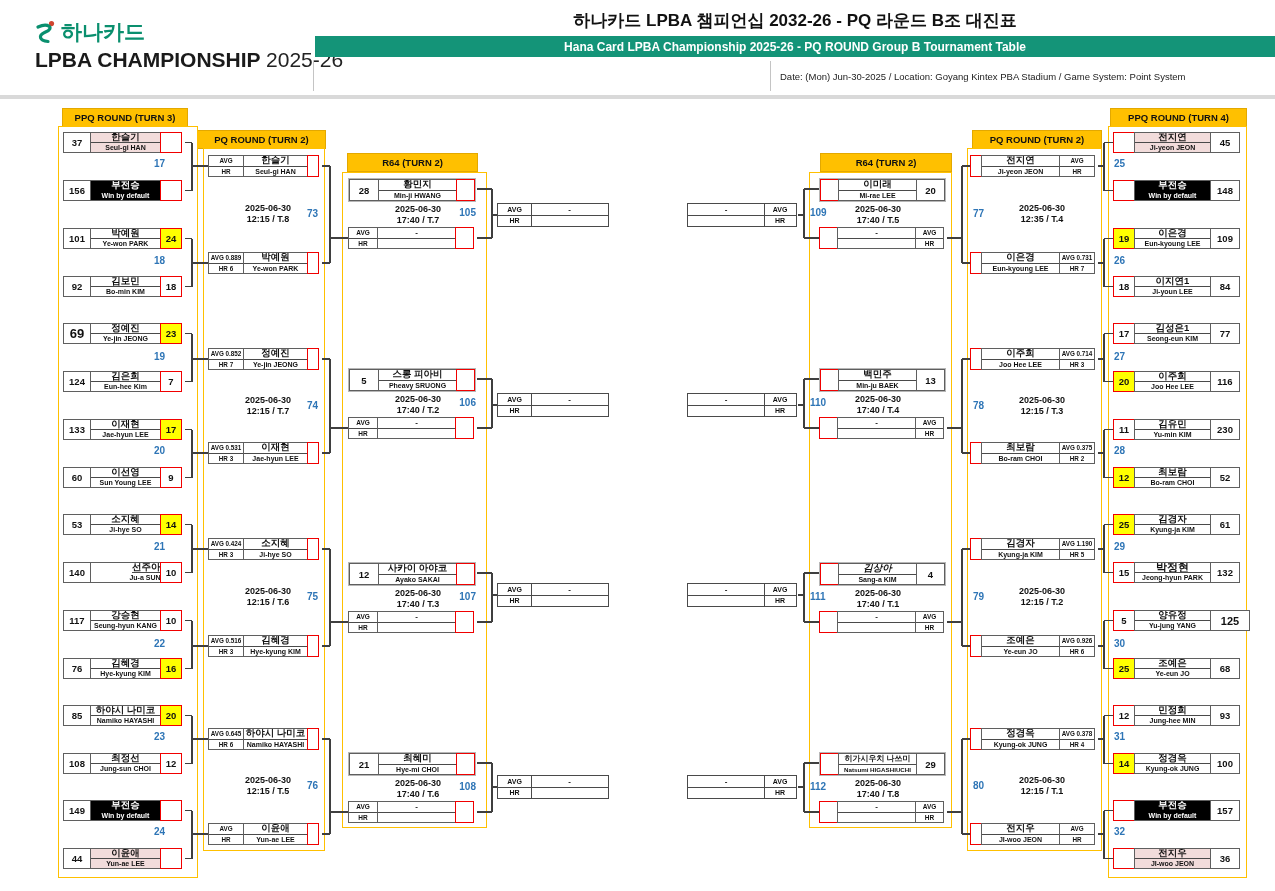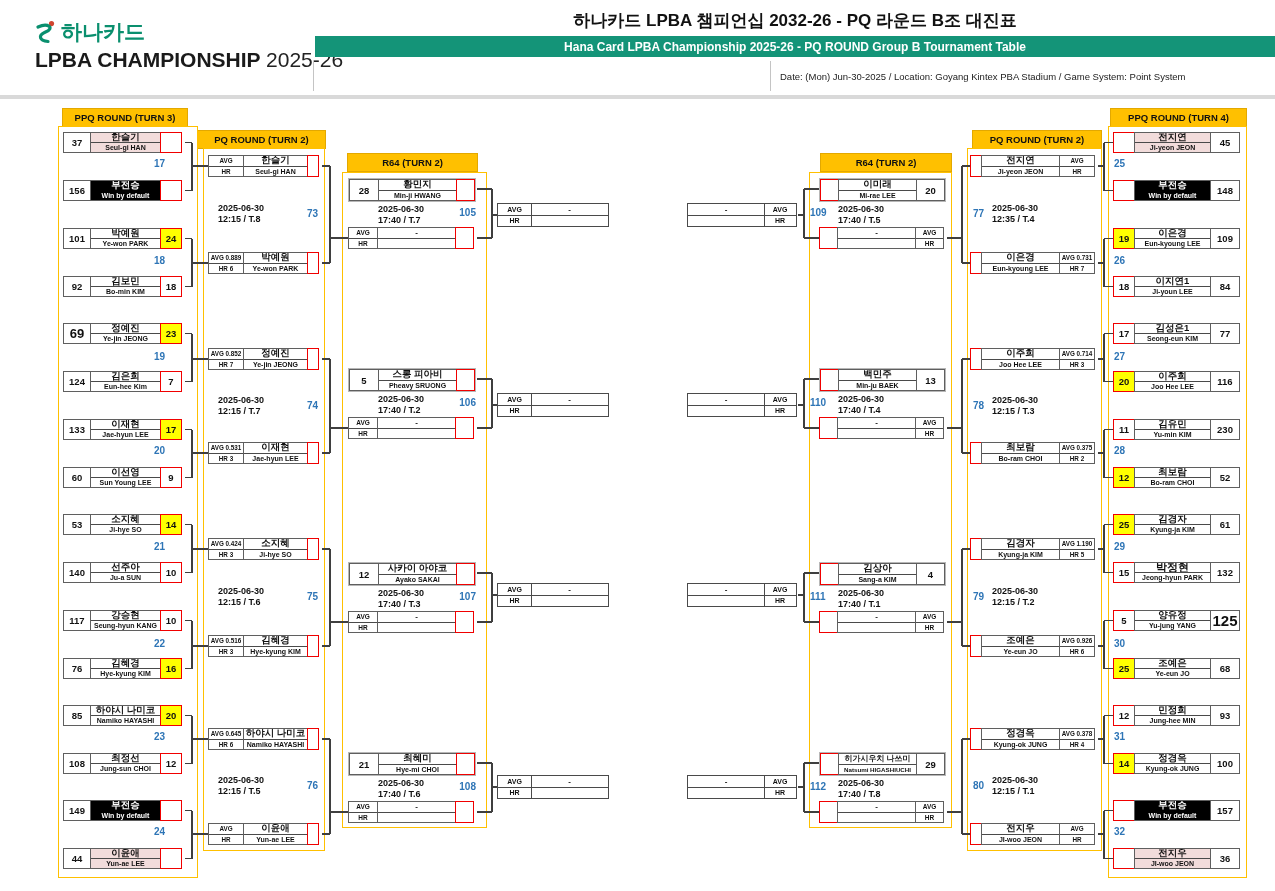--- a/index.html
+++ b/index.html
@@ -17,21 +17,21 @@
   .vdiv{width:1px;background:#c4c4c4;}
   .gray-rule{left:0;top:95px;width:1275px;height:4px;background:#d9d9d9;}
   
   .hd{background:#ffc000;border:1px solid #e3a800;display:flex;align-items:center;justify-content:center;
       font-size:9.5px;font-weight:800;color:#111;}
   .outer{border:1.8px solid #ffc000;box-sizing:border-box;}
   .cell{box-sizing:border-box;display:flex;align-items:center;justify-content:center;background:#fff;white-space:nowrap;overflow:hidden;}
   .col{box-sizing:border-box;display:flex;flex-direction:column;background:#fff;white-space:nowrap;}
   .col>div{flex:1;display:flex;align-items:center;justify-content:center;overflow:hidden;white-space:nowrap;}
   .bnum{position:absolute;color:#2e75b6;font-size:10px;font-weight:700;}
-  .dateblk{position:absolute;font-size:9px;font-weight:600;line-height:10.5px;color:#111;}
+  .dateblk{position:absolute;text-align:center;font-size:9px;font-weight:600;line-height:10.5px;color:#111;}
 </style>
 </head>
 <body>
 
 <div id="stage">
 
   <div class="abs" style="left:35px;top:18px;">
     <div class="logo-row1">
       <span style="display:inline-flex;">
         <svg width="22" height="24" viewBox="0 0 22 24">
@@ -159,21 +159,21 @@
       <div style="position: absolute; left: 63px; top: 514px; height: 21px; display: flex;">
         <div class="cell" style="width: 28px; border: 1.5px solid rgb(95, 95, 95); font-size: 9.5px; font-weight: 600;">53</div>
         <div class="col" style="width: 72px; margin-left: -1.5px; border: 1.5px solid rgb(95, 95, 95);">
           <div style="font-size: 9.5px; font-weight: 600; border-bottom: 1px solid rgb(74, 74, 74);">소지혜</div>
           <div style="font-size: 7px; font-weight: 700;">Ji-hye SO</div>
         </div>
         <div class="cell" style="width: 22px; margin-left: -1.5px; border: 1.5px solid rgb(240, 0, 0); font-size: 9.5px; font-weight: 700; background: rgb(255, 255, 0);">14</div>
       </div>
       <div style="position: absolute; left: 63px; top: 562px; height: 21px; display: flex;">
         <div class="cell" style="width: 28px; border: 1.5px solid rgb(95, 95, 95); font-size: 9.5px; font-weight: 600;">140</div>
-        <div class="col" style="width: 72px; margin-left: -1.5px; border: 1.5px solid rgb(95, 95, 95);">
+        <div class="col" style="width: 72px; margin-left: -1.5px; border: 1.5px solid rgb(95, 95, 95); align-items: flex-end;">
           <div style="font-size: 9.5px; font-weight: 600; border-bottom: 1px solid rgb(74, 74, 74);">선주아</div>
           <div style="font-size: 7px; font-weight: 700;">Ju-a SUN</div>
         </div>
         <div class="cell" style="width: 22px; margin-left: -1.5px; border: 1.5px solid rgb(240, 0, 0); font-size: 9.5px; font-weight: 700;">10</div>
       </div>
       <div style="position: absolute; left: 185px; top: 523.75px; width: 7px; height: 1.5px; background: rgb(63, 63, 63);"></div>
       <div style="position: absolute; left: 185px; top: 571.75px; width: 7px; height: 1.5px; background: rgb(63, 63, 63);"></div>
       <div style="position: absolute; left: 191.25px; top: 524.5px; width: 1.5px; height: 48px; background: rgb(63, 63, 63);"></div>
       <div style="position: absolute; left: 192px; top: 548.25px; width: 16px; height: 1.5px; background: rgb(63, 63, 63);"></div>
       <div class="bnum" style="position: absolute; left: 127px; top: 541px; width: 38px; text-align: right;">21</div>
@@ -344,21 +344,21 @@
       <div style="position: absolute; left: 1104px; top: 571.75px; width: 9px; height: 1.5px; background: rgb(63, 63, 63);"></div>
       <div style="position: absolute; left: 1103.25px; top: 524.5px; width: 1.5px; height: 48px; background: rgb(63, 63, 63);"></div>
       <div style="position: absolute; left: 1098px; top: 548.25px; width: 6px; height: 1.5px; background: rgb(63, 63, 63);"></div>
       <div class="bnum" style="position: absolute; left: 1114px; top: 541px; width: 38px; text-align: left;">29</div>
       <div style="position: absolute; left: 1113px; top: 610px; height: 21px; display: flex;">
         <div class="cell" style="width: 22px; border: 1.5px solid rgb(240, 0, 0); font-size: 9.5px; font-weight: 700;">5</div>
         <div class="col" style="width: 78px; margin-left: -1.5px; border: 1.5px solid rgb(95, 95, 95);">
           <div style="font-size: 9.5px; font-weight: 600; border-bottom: 1px solid rgb(74, 74, 74);">양유정</div>
           <div style="font-size: 7px; font-weight: 700;">Yu-jung YANG</div>
         </div>
-        <div class="cell" style="width: 30px; margin-left: -1.5px; border: 1.5px solid rgb(95, 95, 95); font-size: 15px; font-weight: 600;">125</div>
+        <div class="cell" style="width: 40px; margin-left: -1.5px; border: 1.5px solid rgb(95, 95, 95); font-size: 11px; font-weight: 600;">125</div>
       </div>
       <div style="position: absolute; left: 1113px; top: 658px; height: 21px; display: flex;">
         <div class="cell" style="width: 22px; border: 1.5px solid rgb(240, 0, 0); font-size: 9.5px; font-weight: 700; background: rgb(255, 255, 0);">25</div>
         <div class="col" style="width: 78px; margin-left: -1.5px; border: 1.5px solid rgb(95, 95, 95);">
           <div style="font-size: 9.5px; font-weight: 600; border-bottom: 1px solid rgb(74, 74, 74);">조예은</div>
           <div style="font-size: 7px; font-weight: 700;">Ye-eun JO</div>
         </div>
         <div class="cell" style="width: 30px; margin-left: -1.5px; border: 1.5px solid rgb(95, 95, 95); font-size: 9.5px; font-weight: 600;">68</div>
       </div>
       <div style="position: absolute; left: 1104px; top: 619.75px; width: 9px; height: 1.5px; background: rgb(63, 63, 63);"></div>
@@ -880,21 +880,21 @@
           <div style="font-size: 8px; font-weight: 600;"></div>
         </div>
         <div class="col" style="width: 33px; margin-left: -1.5px; border: 1.5px solid rgb(74, 74, 74);">
           <div style="font-size: 7px; font-weight: 600; border-bottom: 1px solid rgb(74, 74, 74);">AVG</div>
           <div style="font-size: 7px; font-weight: 600;">HR</div>
         </div>
       </div>
       <div style="position: absolute; left: 819px; top: 562px; height: 22px; display: flex; border: 1px solid rgb(183, 183, 183);">
         <div class="cell" style="width: 19px; border: 1.5px solid rgb(240, 0, 0);"></div>
         <div class="col" style="width: 80px; margin-left: -1.5px; border: 1.5px solid rgb(95, 95, 95);">
-          <div style="font-size: 9.5px; font-weight: 600; border-bottom: 1px solid rgb(74, 74, 74);">김상아</div>
+          <div style="font-size: 9.5px; font-weight: 600; border-bottom: 1px solid rgb(74, 74, 74); font-style: italic;">김상아</div>
           <div style="font-size: 7px; font-weight: 700;">Sang-a KIM</div>
         </div>
         <div class="cell" style="width: 29px; margin-left: -1.5px; border: 1.5px solid rgb(95, 95, 95); font-size: 9.5px; font-weight: 600;">4</div>
       </div>
       <div class="dateblk" style="position: absolute; left: 838px; top: 588px; width: 80px;">
         <div style="">2025-06-30</div>
         <div style="">17:40 / T.1</div>
       </div>
       <div style="position: absolute; left: 819px; top: 611px; height: 22px; display: flex;">
         <div class="cell" style="width: 19px; border: 1.5px solid rgb(240, 0, 0);"></div>

